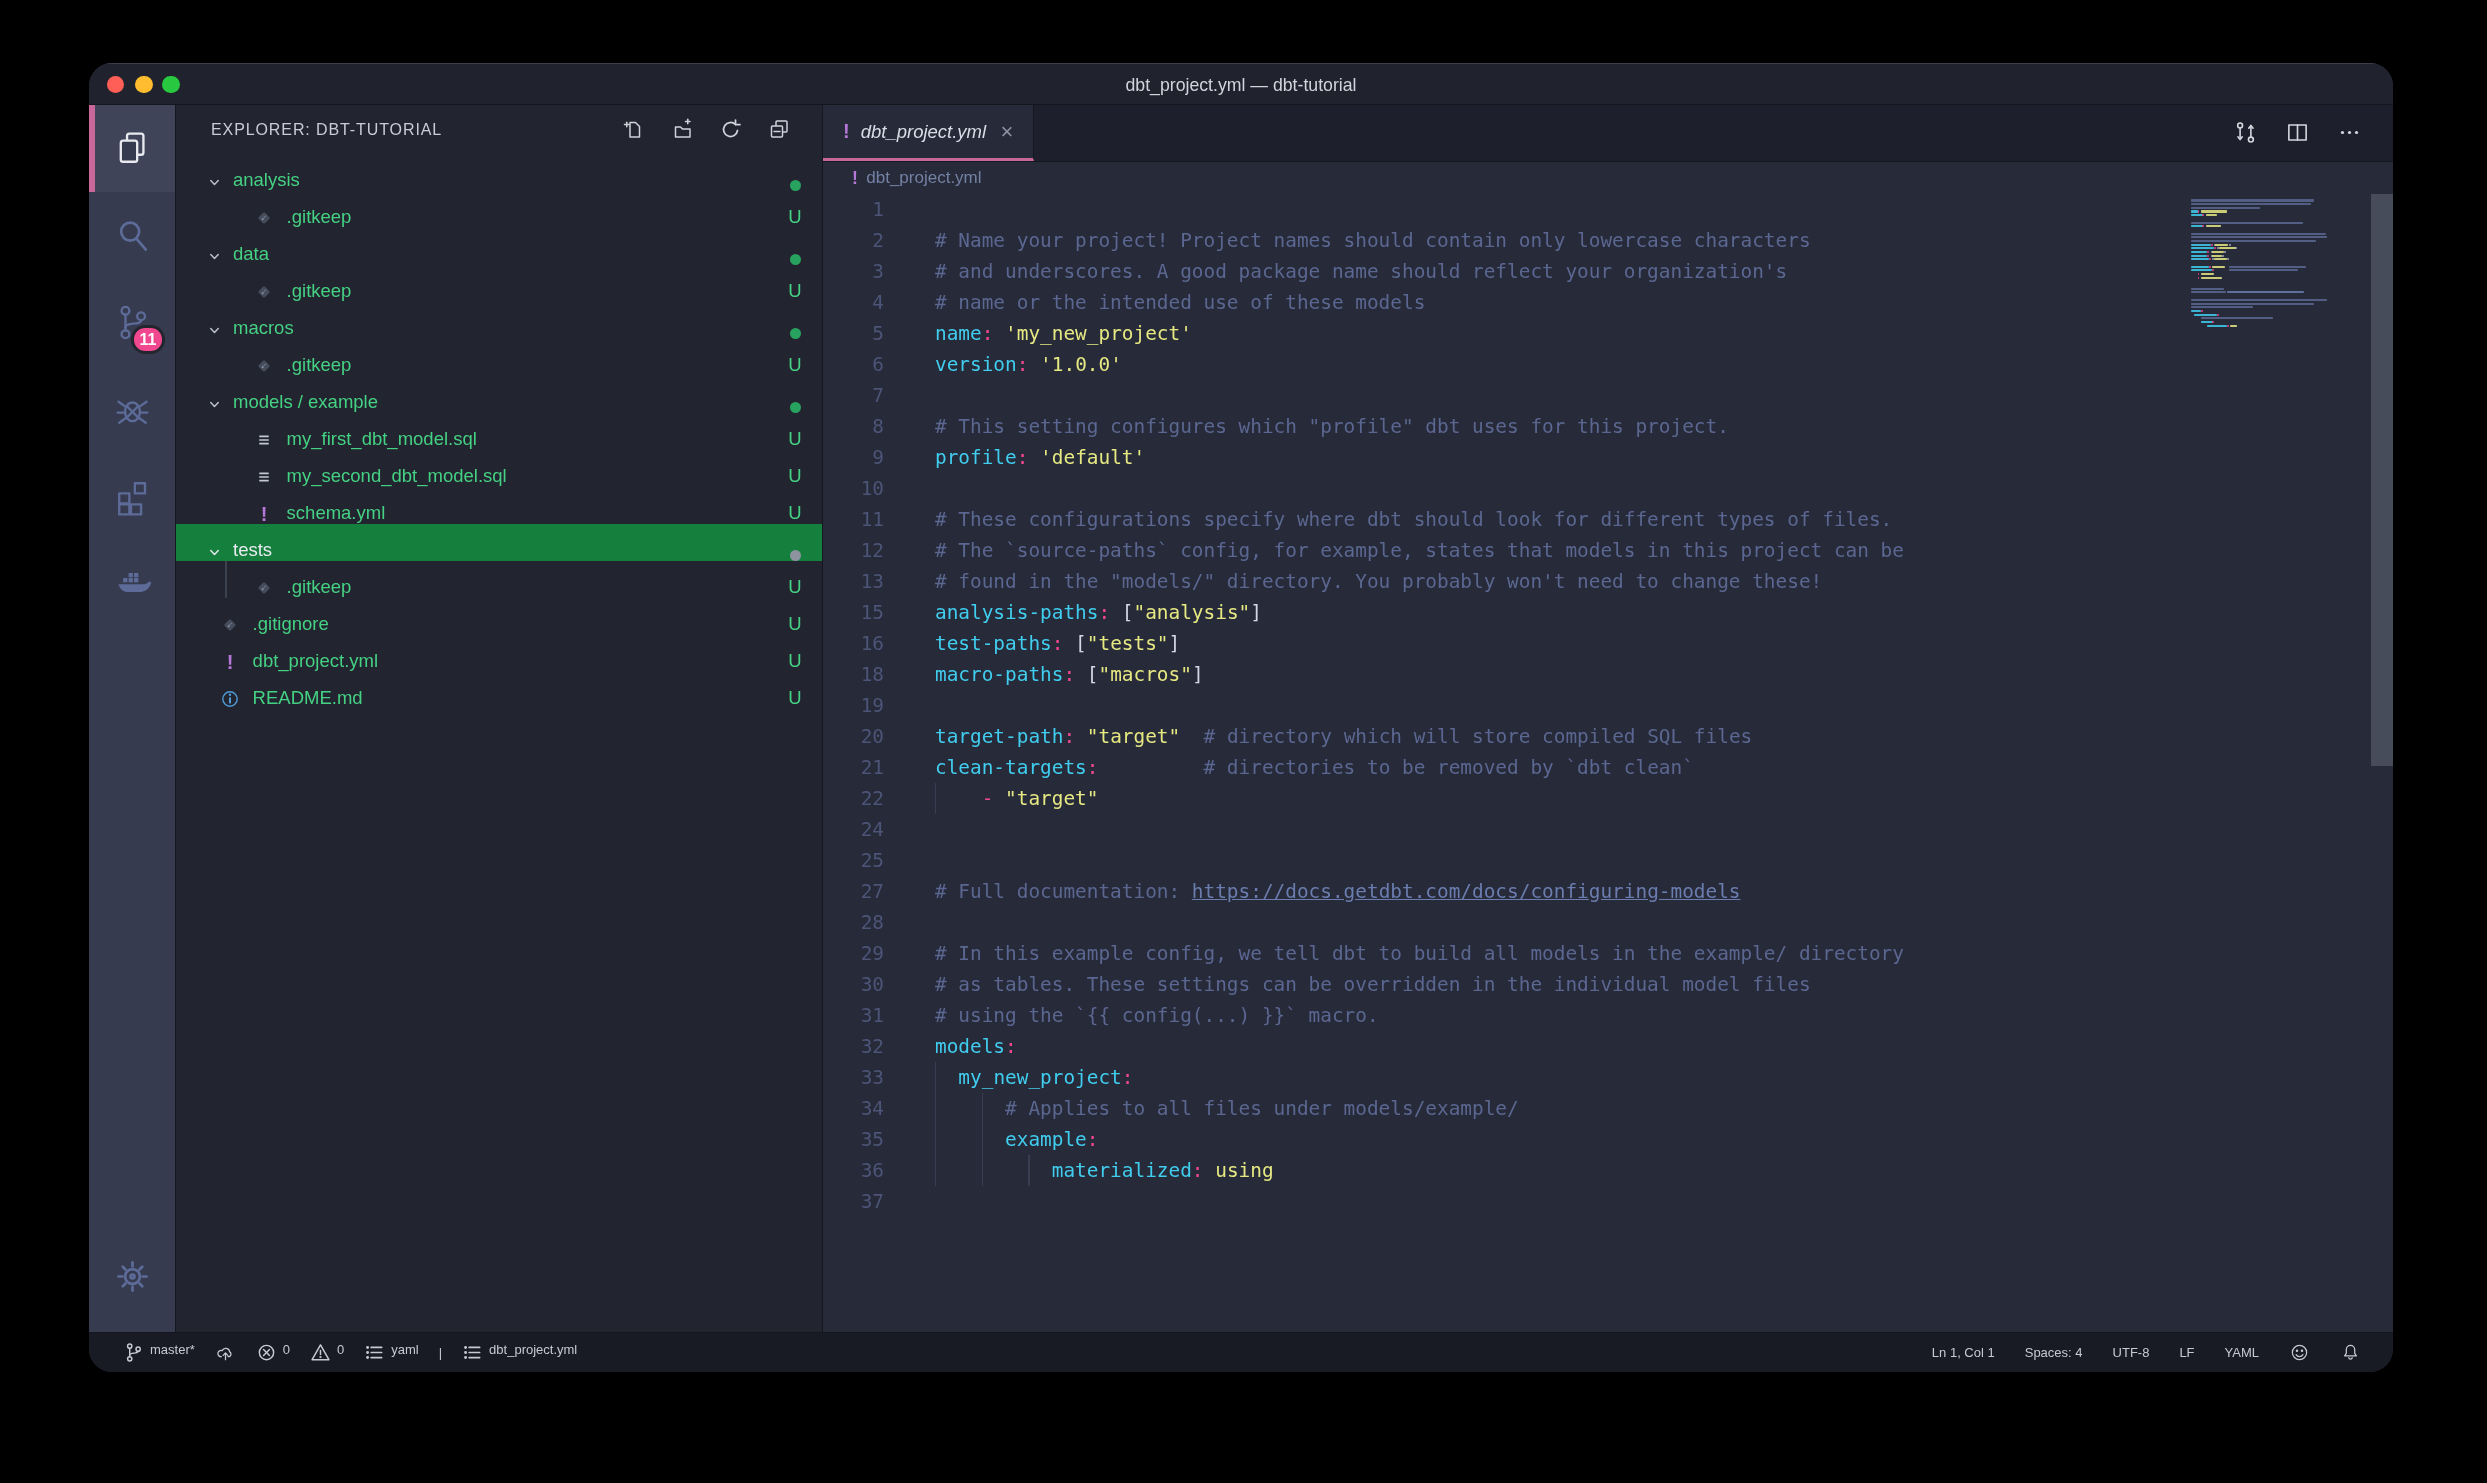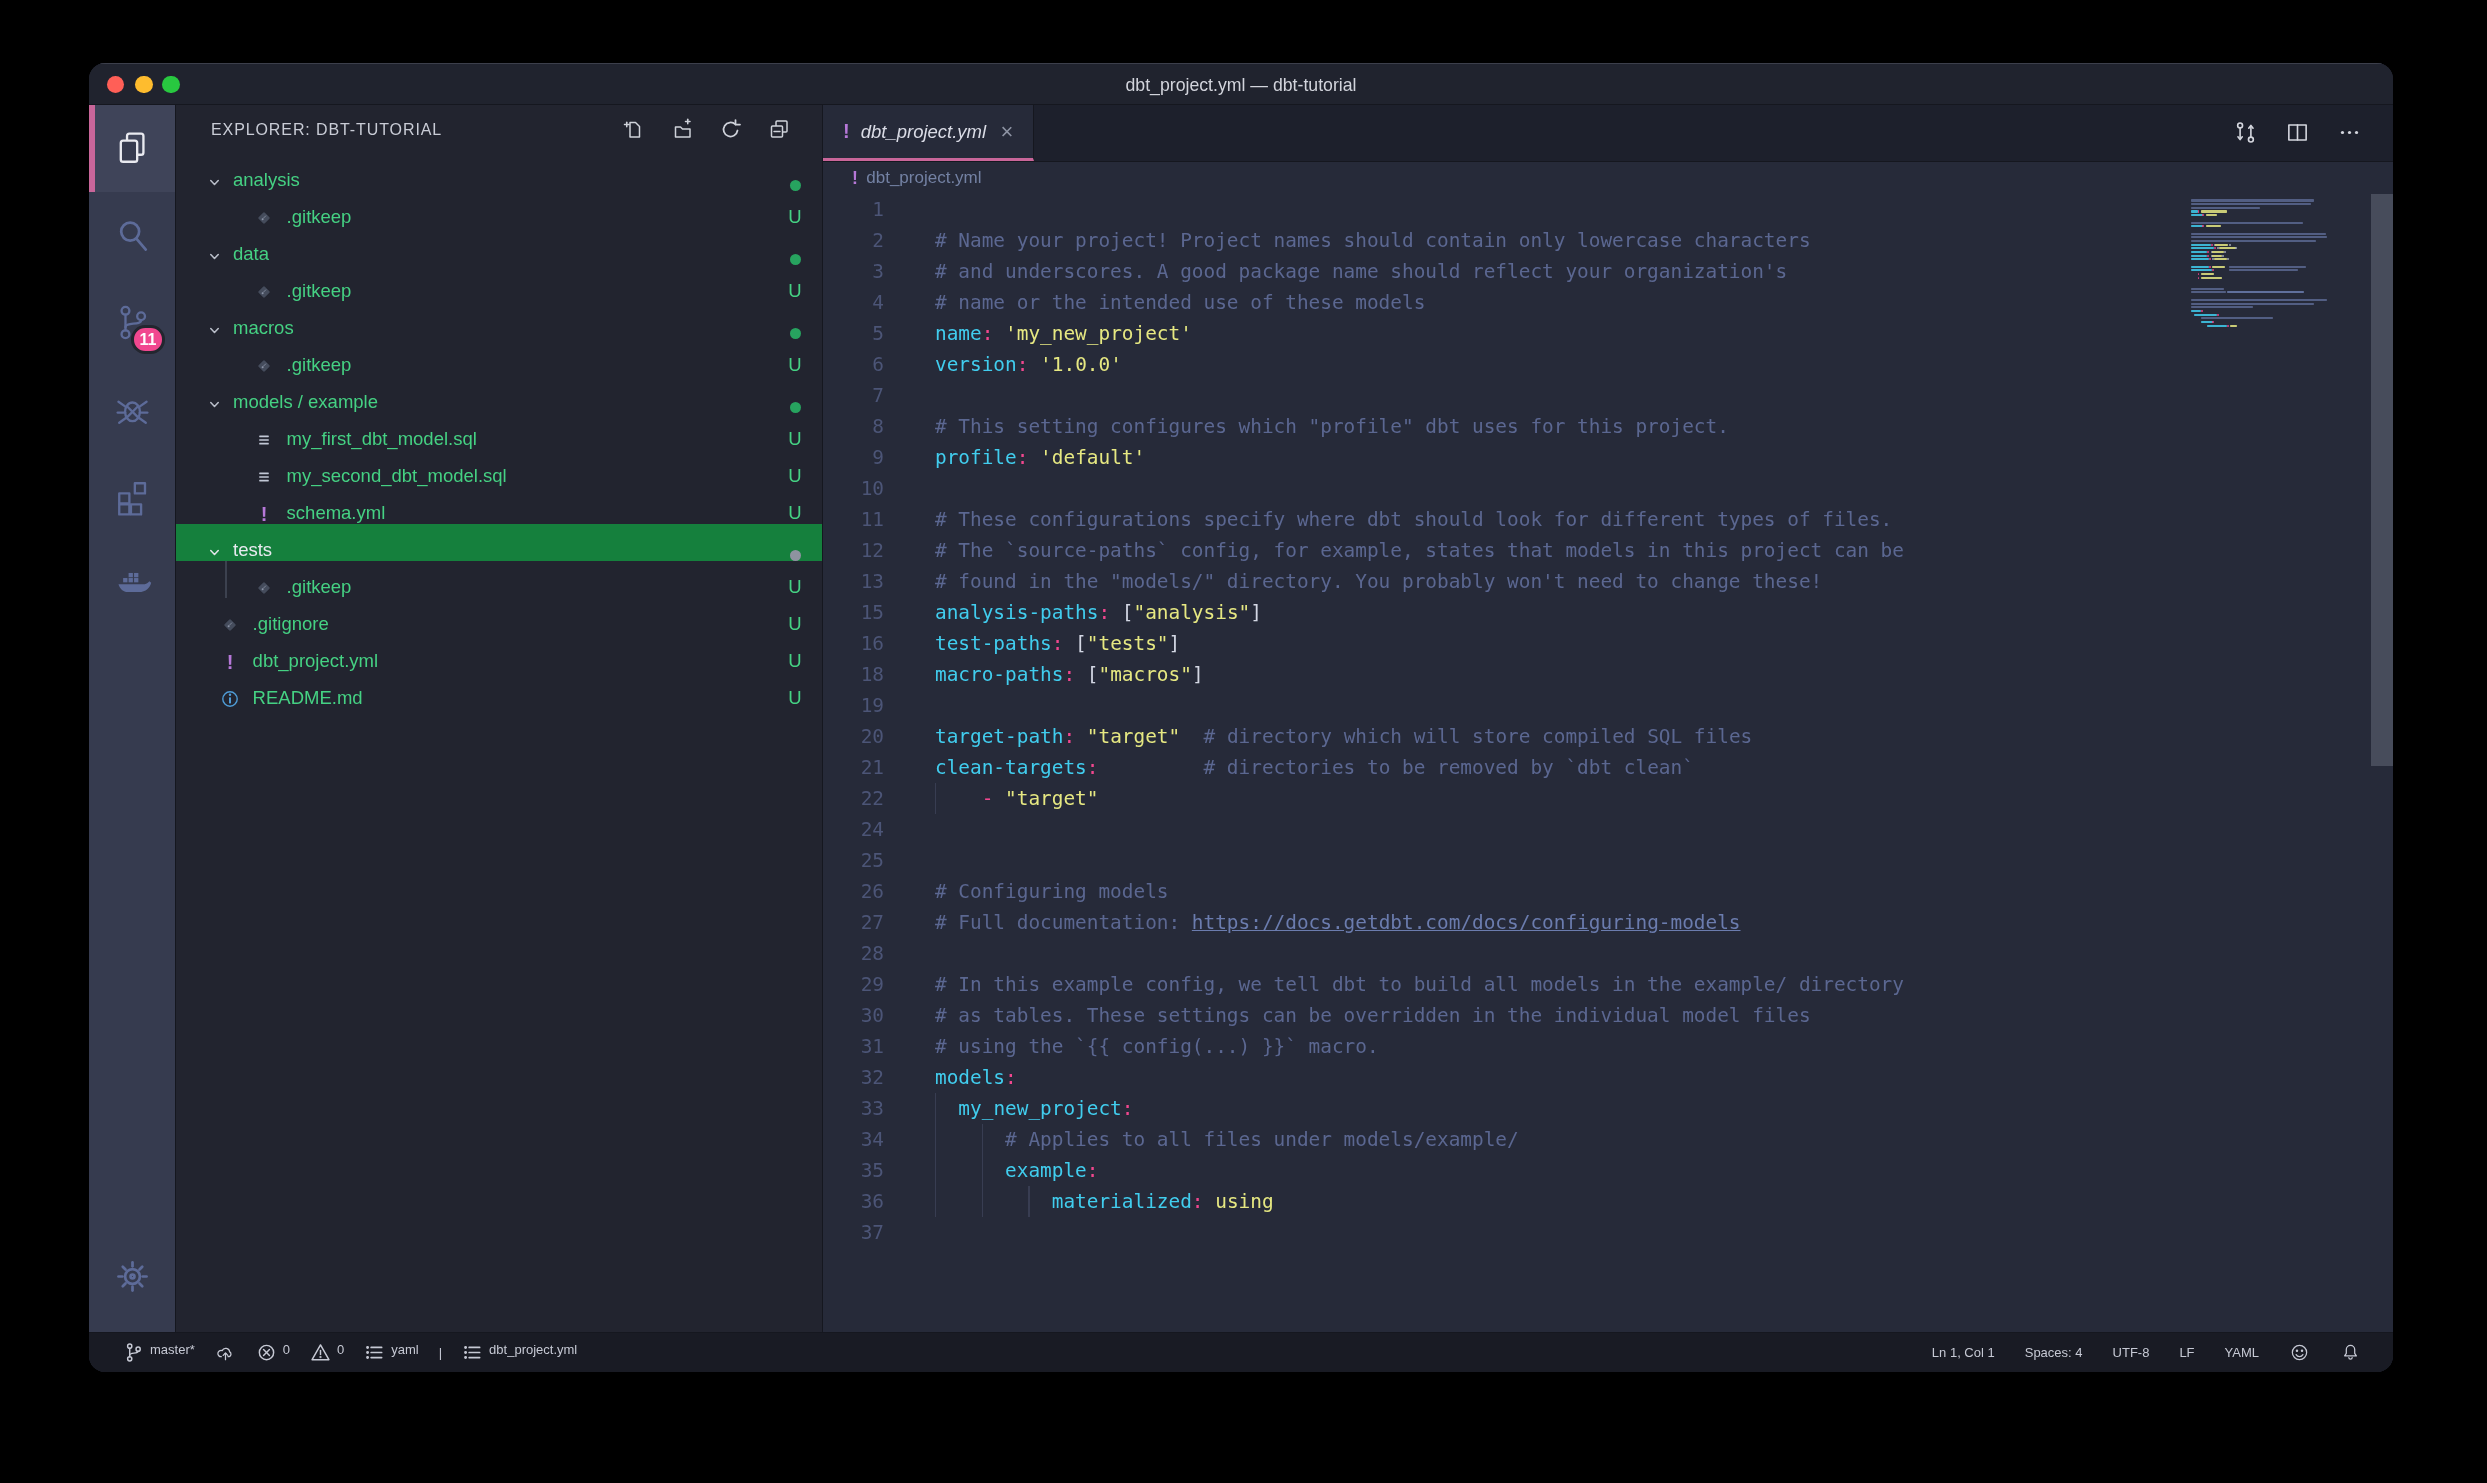--- a/index.html
+++ b/index.html
@@ -6,21 +6,21 @@
     --editor:#262a39; --sidebar:#22242f; --activity:#363b4f; --titlebar:#20232e;
     --tabstrip:#1d202c; --statusbar:#191b24; --border:#15171f; --pink:#c9669a;
     --hotpink:#f1478f; --cyan:#41cdee; --yellow:#e6e882; --comment:#5b6791;
     --plain:#d3d7e4; --green:#45d183; --greendark:#27a35f; --linenum:#4c5577;
     --iconmuted:#5d6b99; --textui:#c9ccd6;
   }
   *{box-sizing:border-box;margin:0;padding:0}
   body{width:2487px;height:1484px;background:#000;overflow:hidden;
        font-family:"Liberation Sans",sans-serif;-webkit-font-smoothing:antialiased}
   .window{position:absolute;left:89px;top:63px;width:2304px;height:1309px;
-          border-radius:16px;overflow:hidden;background:var(--editor);
+          border-radius:23px;overflow:hidden;background:var(--editor);
           box-shadow:0 25px 67px rgba(0,0,0,.8);display:flex;flex-direction:column}
   
   .titlebar{height:42px;background:var(--titlebar);position:relative;flex:none;
             border-top:0.8px solid #3c3f4b;border-bottom:0.8px solid var(--border)}
   .tl{position:absolute;top:11.8px;width:17.7px;height:17.7px;border-radius:50%}
   .tl.r{left:17.7px;background:#ff5f57}.tl.y{left:46px;background:#febc2e}.tl.g{left:73px;background:#28c840}
   .wtitle{position:absolute;left:0;right:0;top:0;height:42px;line-height:42px;text-align:center;
           color:#d2d4dc;font-size:17.7px}
   
   .main{flex:1;display:flex;min-height:0}
@@ -423,21 +423,20 @@
             <div class="cl"><span class="ln">13</span><span class="tk-c"># found in the "models/" directory. You probably won't need to change these!</span></div>
             <div class="cl"><span class="ln">15</span><span class="tk-k">analysis-paths</span><span class="tk-p">:</span><span class="tk-w"> [</span><span class="tk-s">"analysis"</span><span class="tk-w">]</span></div>
             <div class="cl"><span class="ln">16</span><span class="tk-k">test-paths</span><span class="tk-p">:</span><span class="tk-w"> [</span><span class="tk-s">"tests"</span><span class="tk-w">]</span></div>
             <div class="cl"><span class="ln">18</span><span class="tk-k">macro-paths</span><span class="tk-p">:</span><span class="tk-w"> [</span><span class="tk-s">"macros"</span><span class="tk-w">]</span></div>
             <div class="cl"><span class="ln">19</span></div>
             <div class="cl"><span class="ln">20</span><span class="tk-k">target-path</span><span class="tk-p">:</span><span class="tk-w"> </span><span class="tk-s">"target"</span><span class="tk-c">  # directory which will store compiled SQL files</span></div>
             <div class="cl"><span class="ln">21</span><span class="tk-k">clean-targets</span><span class="tk-p">:</span><span class="tk-c">         # directories to be removed by `dbt clean`</span></div>
             <div class="cl"><span class="ln">22</span><i class="cg" style="left: calc(0ch + 112px);"></i><span class="tk-w">    </span><span class="tk-p">- </span><span class="tk-s">"target"</span></div>
             <div class="cl"><span class="ln">24</span></div>
             <div class="cl"><span class="ln">25</span></div>
-            <div class="cl"><span class="ln">26</span><span class="tk-c"># Configuring models</span></div>
             <div class="cl"><span class="ln">27</span><span class="tk-c"># Full documentation: </span><span class="tk-u">https://docs.getdbt.com/docs/configuring-models</span></div>
             <div class="cl"><span class="ln">28</span></div>
             <div class="cl"><span class="ln">29</span><span class="tk-c"># In this example config, we tell dbt to build all models in the example/ directory</span></div>
             <div class="cl"><span class="ln">30</span><span class="tk-c"># as tables. These settings can be overridden in the individual model files</span></div>
             <div class="cl"><span class="ln">31</span><span class="tk-c"># using the `{{ config(...) }}` macro.</span></div>
             <div class="cl"><span class="ln">32</span><span class="tk-k">models</span><span class="tk-p">:</span></div>
             <div class="cl"><span class="ln">33</span><i class="cg" style="left: calc(0ch + 112px);"></i><span class="tk-w">  </span><span class="tk-k">my_new_project</span><span class="tk-p">:</span></div>
             <div class="cl"><span class="ln">34</span><i class="cg" style="left: calc(0ch + 112px);"></i><i class="cg" style="left: calc(4ch + 112px);"></i><span class="tk-c">      # Applies to all files under models/example/</span></div>
             <div class="cl"><span class="ln">35</span><i class="cg" style="left: calc(0ch + 112px);"></i><i class="cg" style="left: calc(4ch + 112px);"></i><span class="tk-w">      </span><span class="tk-k">example</span><span class="tk-p">:</span></div>
             <div class="cl"><span class="ln">36</span><i class="cg" style="left: calc(0ch + 112px);"></i><i class="cg" style="left: calc(4ch + 112px);"></i><i class="cg" style="left: calc(8ch + 112px);"></i><span class="tk-w">          </span><span class="tk-k">materialized</span><span class="tk-p">:</span><span class="tk-w"> </span><span class="tk-s">using</span></div>

